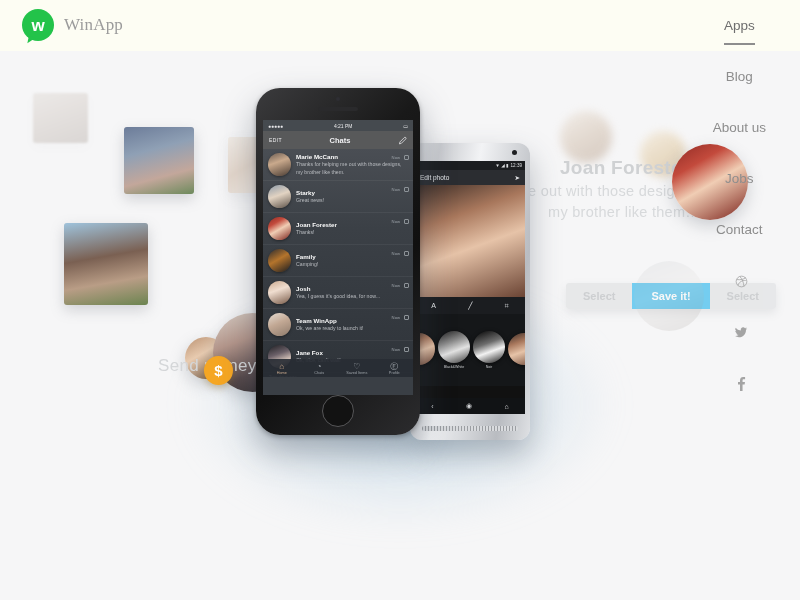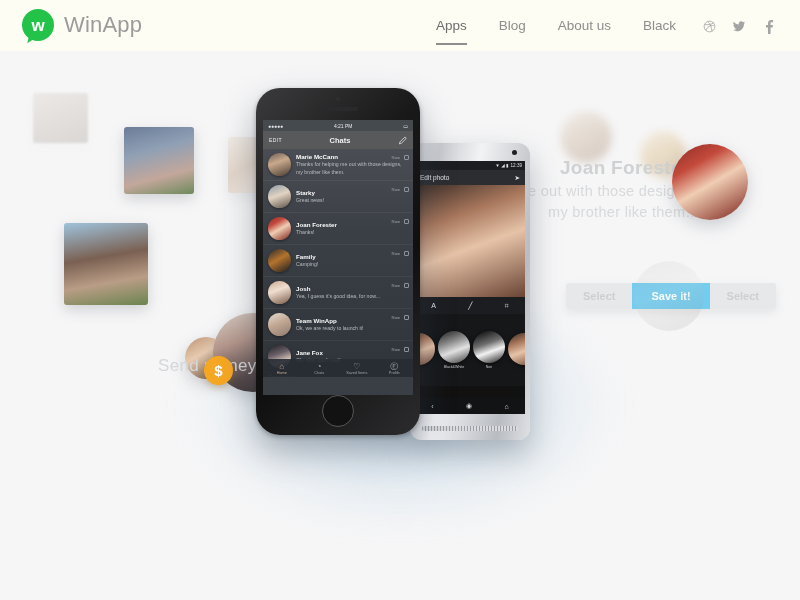--- a/index.html
+++ b/index.html
@@ -28,26 +28,26 @@
     color:#fff; font-size:17px; font-weight:bold; line-height:1;
   }
   .logo-mark:after{
     content:""; position:absolute; bottom:-3px; left:6px;
     width:0;height:0;
     border-left:7px solid #23c34a;
     border-bottom:7px solid transparent;
     transform:rotate(12deg);
   }
   .brand-name{
-    font-size:22px; color:#9b9b9b; letter-spacing:.2px;
+    font-size:17px; color:#9b9b9b; letter-spacing:.2px;font-family:Liberation Serif, serif;
   }
 
   .main-nav{
     position:absolute; right:18px; top:0; height:51px;
-    display:flex; align-items:center; gap:0;
+    display:flex; align-items:center; gap:0;flex-direction:column;
   }
   .nav-link{
     font-size:13.5px; color:#8d8d8d; padding:0 16px;
     line-height:51px; height:51px; display:inline-block;
     position:relative; text-decoration:none; cursor:pointer;
     white-space:nowrap;
   }
   .nav-link.active{ color:#6d6d6d; }
   .nav-link.active:after{
     content:""; position:absolute; left:16px; right:16px; bottom:6px;
@@ -295,21 +295,22 @@
     <div class="logo-mark">
       <span>w</span>
     </div>
     <div class="brand-name">WinApp</div>
   </div>
 
   <div class="main-nav">
     <a class="nav-link active">Apps</a>
     <a class="nav-link">Blog</a>
     <a class="nav-link">About us</a>
-    <a class="nav-link">Black</a>
+    <a class="nav-link">Jobs</a>
+    <a class="nav-link">Contact</a>
 
     <span class="nav-social">
       <svg width="13" height="13" viewBox="0 0 16 16" fill="none" stroke="#a4a4a4" stroke-width="1">
         <circle cx="8" cy="8" r="6.6"></circle>
         <path d="M2.2 5.6c4 .6 8.4 .1 11 -2.6"></path>
         <path d="M3.6 12.8c1.6 -4.2 5 -6.6 9.6 -6"></path>
         <path d="M6 1.8c3 3.4 4.6 7.4 5 12"></path>
       </svg>
     </span>
     <span class="nav-social">

